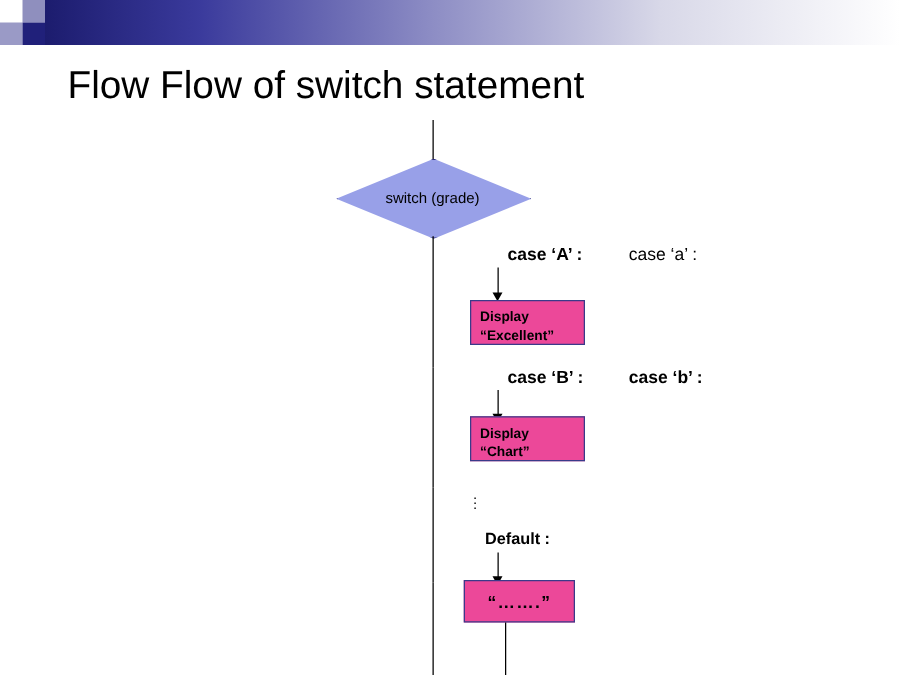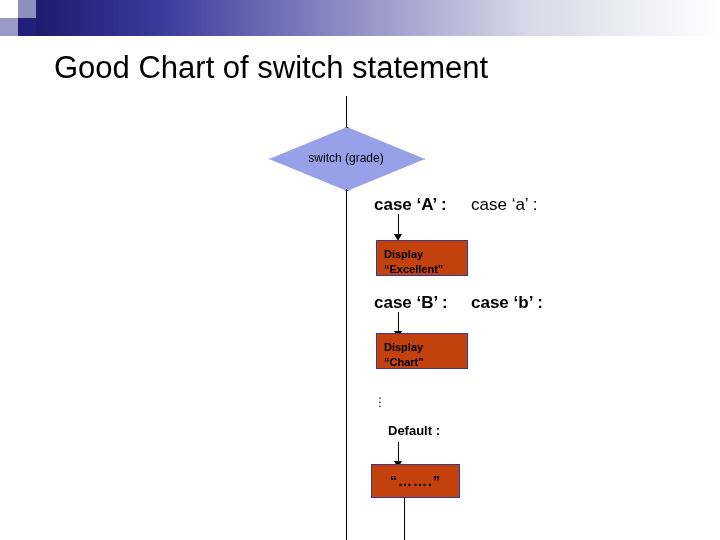--- a/index.html
+++ b/index.html
@@ -107,44 +107,45 @@
     display: flex;
     align-items: center;
     justify-content: center;
     font-size: 12px;
     color: #000000;
     text-align: center;
   }
 
   .box {
     position: absolute;
-    background: #c2410c;
+    background: #ec4899;
     border: 1px solid #3a3a8a;
     box-sizing: border-box;
     font-size: 11px;
     font-weight: bold;
     color: #000000;
     padding: 6px 7px;
     line-height: 1.35;
   }
   .box-centered {
     display: flex;
     align-items: center;
     justify-content: center;
     font-size: 14px;
     letter-spacing: 1px;
     padding: 0;
   }
 
   .case-label {
     position: absolute;
-    font-size: 17px;
+    font-size: 14px;
     font-weight: bold;
     color: #000000;
     white-space: nowrap;
+    margin-left: 32px;
   }
   .plain-label {
     position: absolute;
     font-size: 13px;
     font-weight: bold;
     color: #000000;
     white-space: nowrap;
   }
   .vdots {
     position: absolute;
@@ -164,21 +165,21 @@
 <div class="page">
 
   <div class="header-band">
     <div class="band-gradient"></div>
     <div class="sq sq-a"></div>
     <div class="sq sq-b"></div>
     <div class="sq sq-c"></div>
     <div class="sq sq-d"></div>
   </div>
 
-  <div class="title">Good Chart of switch statement</div>
+  <div class="title">Flow Flow of switch statement</div>
 
   <div class="chart">
 
     <div class="vline" style="left:346px; top:96px; height:32px;"></div>
 
     <div class="diamond-wrap">
       <div class="diamond-shape"></div>
       <div class="diamond-label">switch (grade)</div>
     </div>
 

